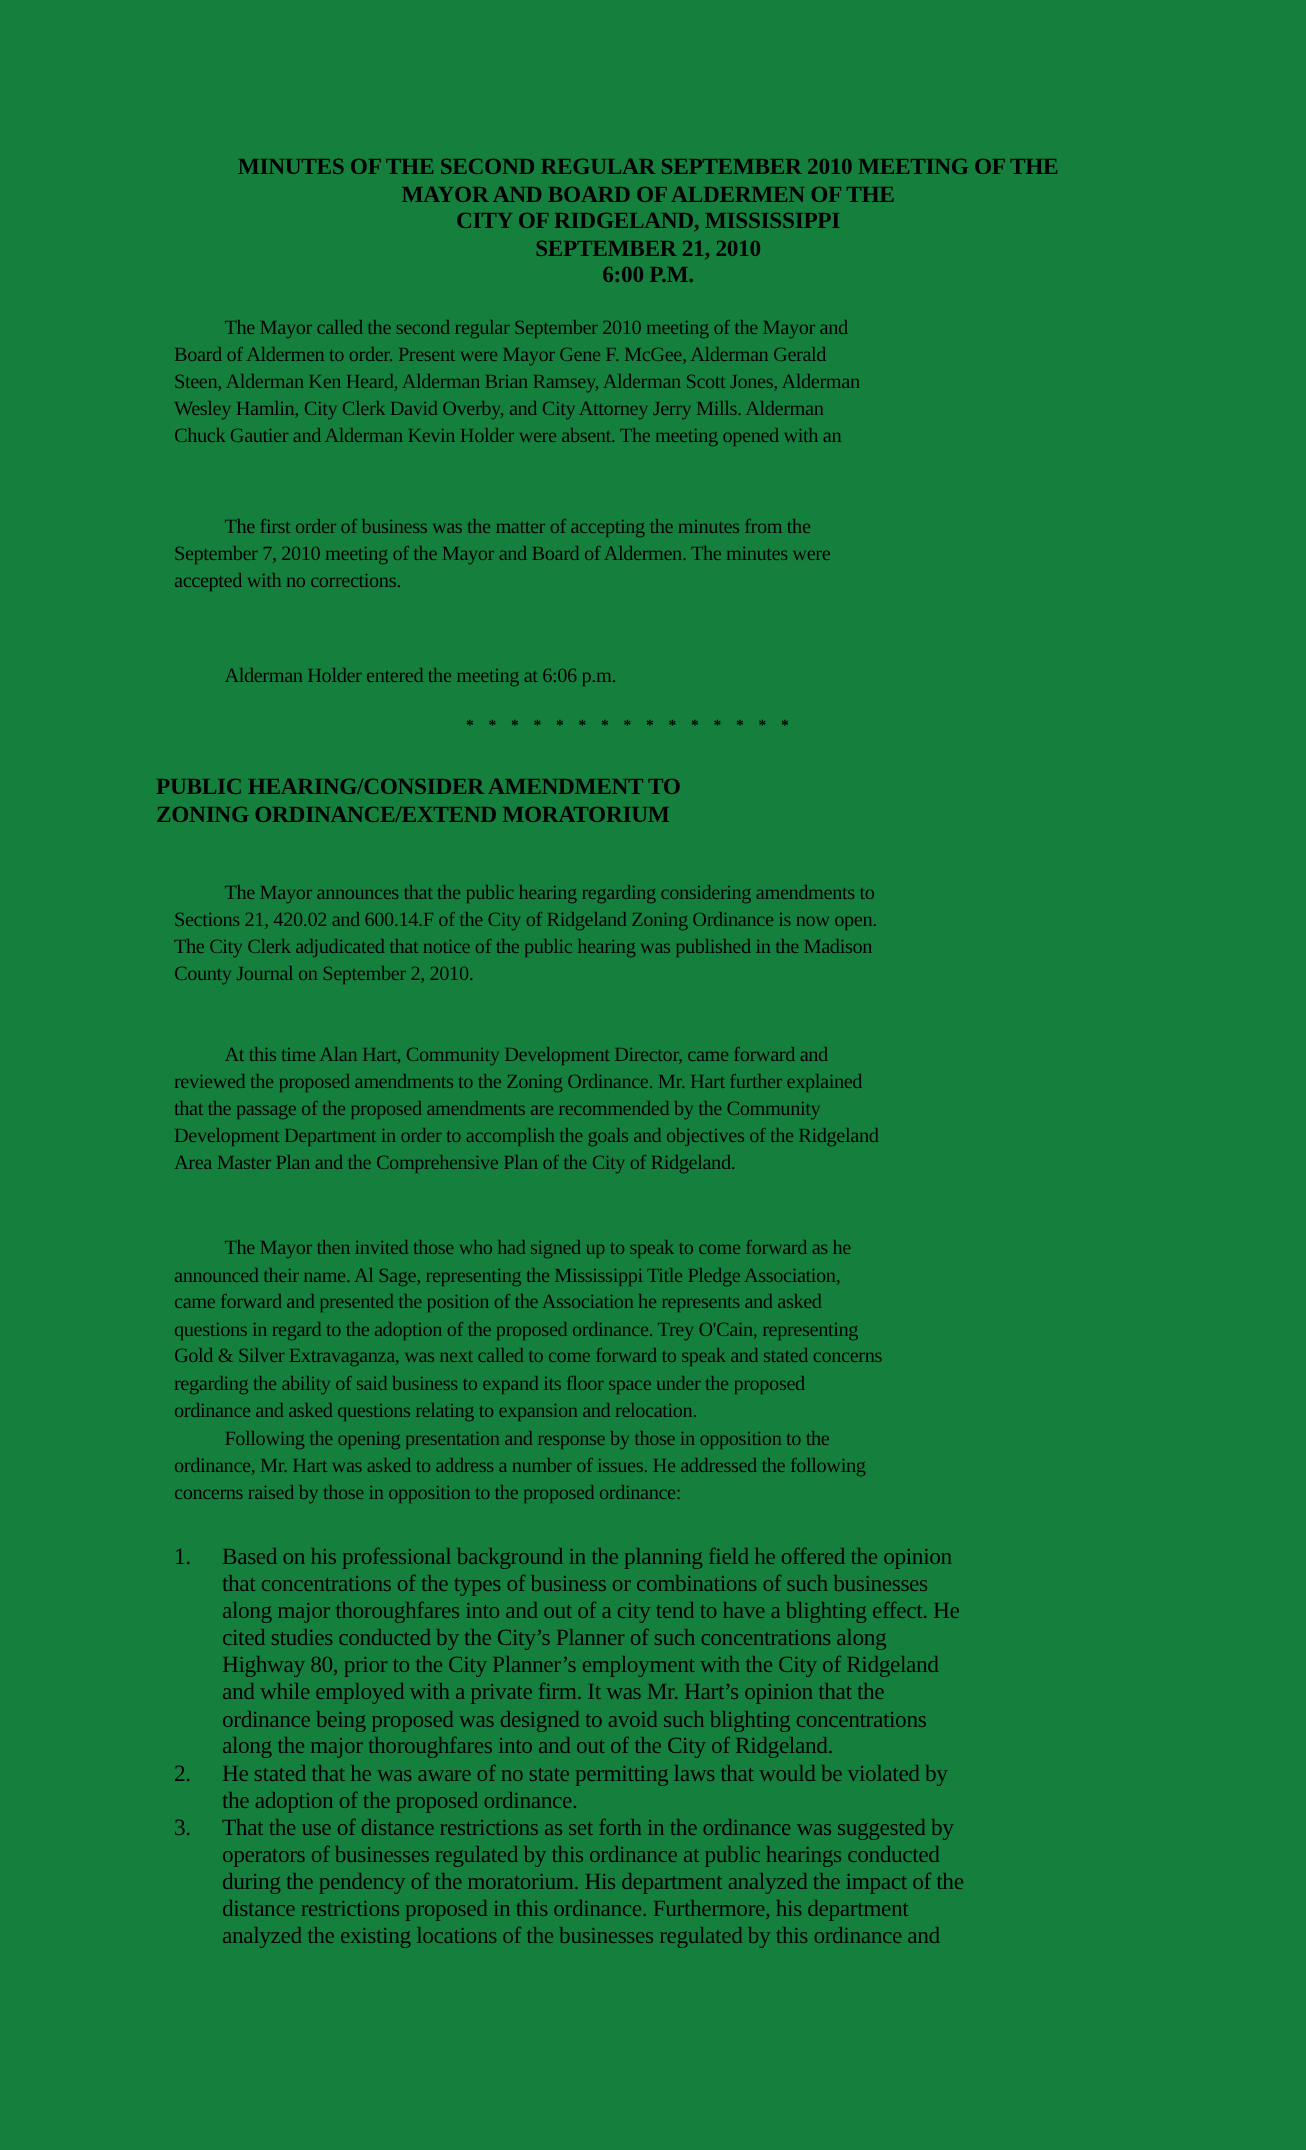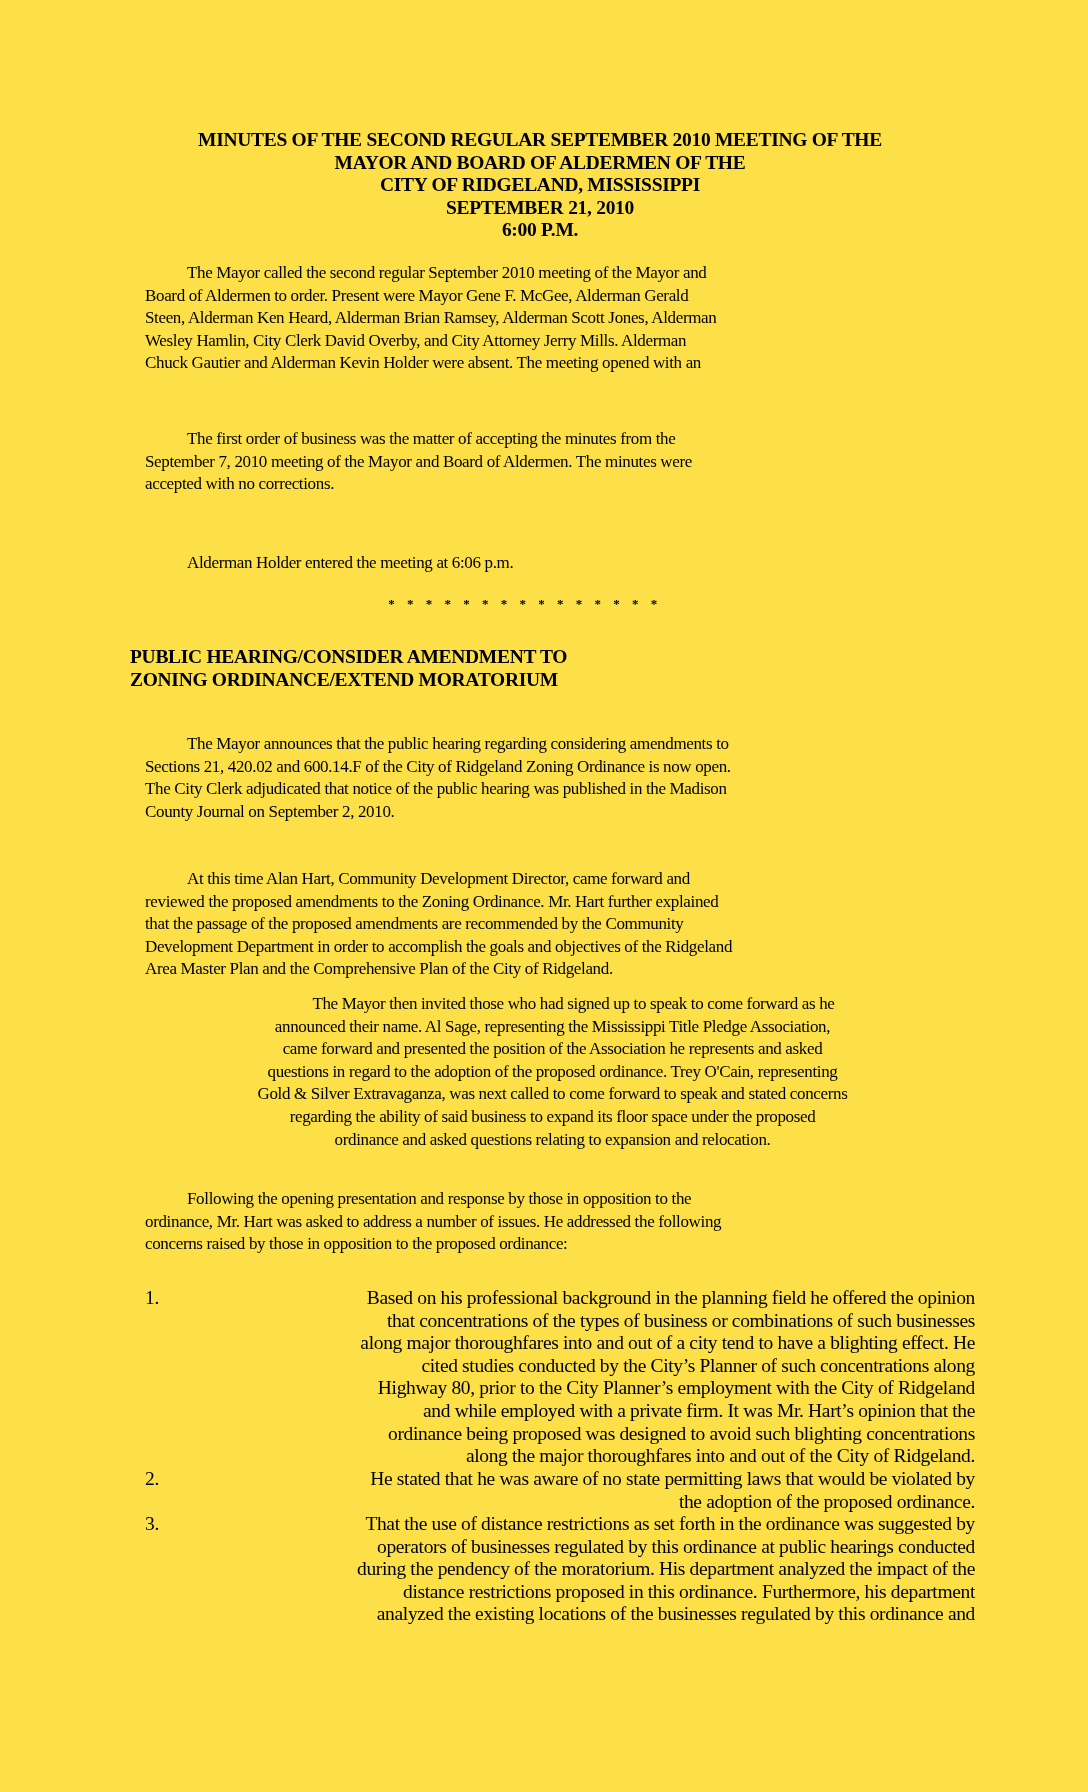--- a/index.html
+++ b/index.html
@@ -14,21 +14,21 @@
       position: relative;
       font-family: "Liberation Serif", "DejaVu Serif", serif;
       color: #000000;
     }
     .page {
       position: absolute;
       left: 0;
       top: 0;
       width: 1088px;
       height: 1792px;
-      background: #fde047;
+      background: #15803d;
     }
     .title-block {
       position: absolute;
       left: 130px;
       width: 820px;
       top: 129px;
       text-align: center;
       font-weight: bold;
       font-size: 19.5px;
       line-height: 22.5px;
@@ -91,21 +91,20 @@
     }
     .list-body {
       position: absolute;
       left: 40px;
       top: 0;
       width: 790px;
     }
     .list-body .line {
       display: block;
       white-space: nowrap;
-      text-align: right;
     }
   </style>
 </head>
 <body>
 
 <div class="page">
 
   <div class="title-block">
     <span class="title-line">MINUTES OF THE SECOND REGULAR SEPTEMBER 2010 MEETING OF THE</span>
     <span class="title-line">MAYOR AND BOARD OF ALDERMEN OF THE</span>
@@ -147,21 +146,21 @@
   </div>
 
   <div class="para" style="top:840px;margin-top:28px;">
     <span class="line indent">At this time Alan Hart, Community Development Director, came forward and</span>
     <span class="line">reviewed the proposed amendments to the Zoning Ordinance.  Mr. Hart further explained</span>
     <span class="line">that the passage of the proposed amendments are recommended by the Community</span>
     <span class="line">Development Department in order to accomplish the goals and objectives of the Ridgeland</span>
     <span class="line">Area Master Plan and the Comprehensive Plan of the City of Ridgeland.</span>
   </div>
 
-  <div class="para" style="top:993px;text-align:center;">
+  <div class="para" style="top:1029px;">
     <span class="line indent">The Mayor then invited those who had signed up to speak to come forward as he</span>
     <span class="line">announced their name.  Al Sage, representing the Mississippi Title Pledge Association,</span>
     <span class="line">came forward and presented the position of the Association he represents and asked</span>
     <span class="line">questions in regard to the adoption of the proposed ordinance.  Trey O'Cain, representing</span>
     <span class="line">Gold &amp; Silver Extravaganza, was next called to come forward to speak and stated concerns</span>
     <span class="line">regarding the ability of said business to expand its floor space under the proposed</span>
     <span class="line">ordinance and asked questions relating to expansion and relocation.</span>
   </div>
 
   <div class="para" style="top:1188px;">

